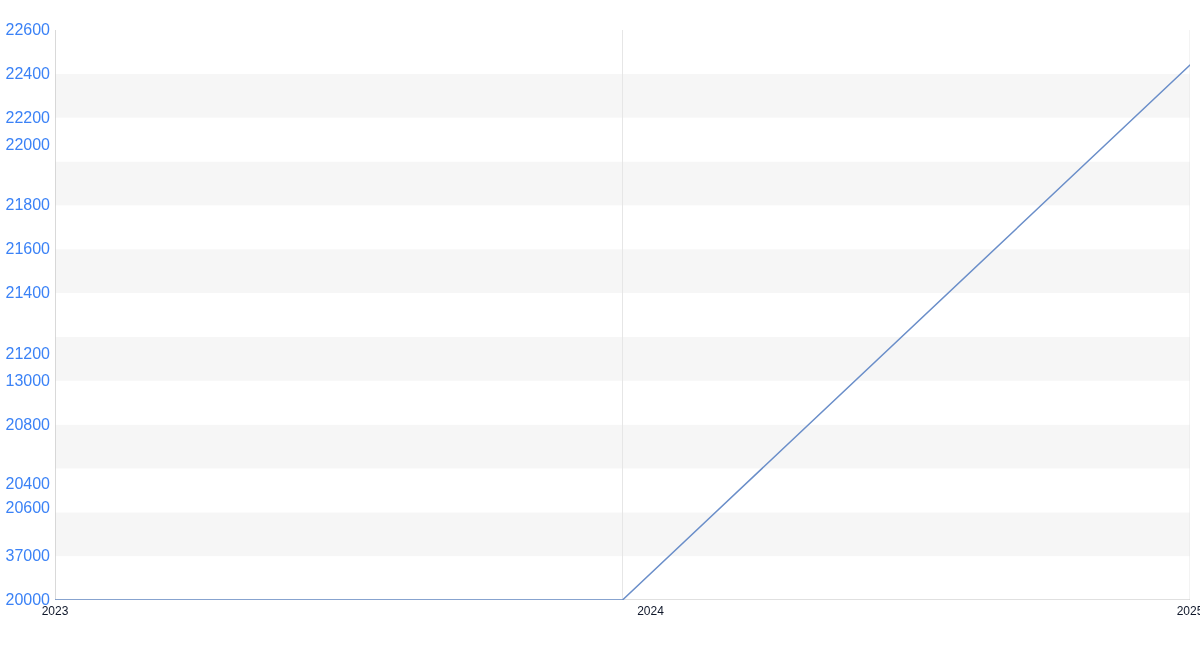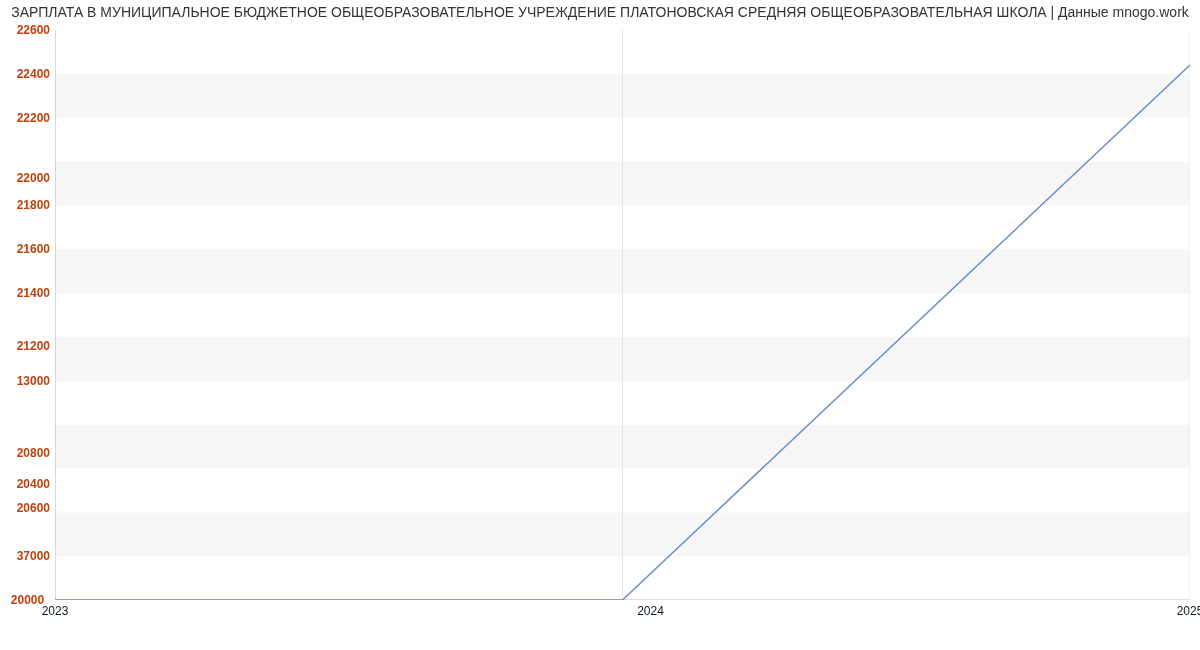--- a/index.html
+++ b/index.html
@@ -32,38 +32,36 @@
     left: 55px;
     top: 30px;
     width: 1135px;
     height: 570px;
   }
   .y-tick-label {
     position: absolute;
     right: 1150px;
     width: 45px;
     text-align: right;
-    font-size: 12px;
-    color: #c2410c;
+    font-size: 16px;
+    color: #3b82f6;
     transform: translateY(-50%);
-    font-weight: bold;
   }
   .x-tick-label {
     position: absolute;
     top: 604px;
     font-size: 12px;
     color: #0f172a;
     transform: translateX(-50%);
   }
 </style>
 </head>
 <body>
 
 <div class="chart-wrap">
-  <div class="title">ЗАРПЛАТА В МУНИЦИПАЛЬНОЕ БЮДЖЕТНОЕ ОБЩЕОБРАЗОВАТЕЛЬНОЕ УЧРЕЖДЕНИЕ ПЛАТОНОВСКАЯ СРЕДНЯЯ ОБЩЕОБРАЗОВАТЕЛЬНАЯ ШКОЛА | Данные mnogo.work</div>
 
   <div class="plot-area">
     <svg id="chart-svg" width="1135" height="570" viewBox="0 0 1135 570">
         <rect x="0" y="526.1538461538462" width="1135" height="43.84615384615381" fill="#ffffff"></rect>
         <rect x="0" y="482.3076923076923" width="1135" height="43.84615384615387" fill="#f6f6f6"></rect>
         <rect x="0" y="438.46153846153845" width="1135" height="43.84615384615387" fill="#ffffff"></rect>
         <rect x="0" y="394.61538461538464" width="1135" height="43.84615384615381" fill="#f6f6f6"></rect>
         <rect x="0" y="350.7692307692307" width="1135" height="43.846153846153925" fill="#ffffff"></rect>
         <rect x="0" y="306.9230769230769" width="1135" height="43.84615384615381" fill="#f6f6f6"></rect>
         <rect x="0" y="263.0769230769231" width="1135" height="43.84615384615381" fill="#ffffff"></rect>
@@ -93,31 +91,31 @@
         <line x1="-5" y1="43.84615384615381" x2="0" y2="43.84615384615381" stroke="#c0c0c0" stroke-width="1"></line>
         <line x1="-5" y1="0" x2="0" y2="0" stroke="#c0c0c0" stroke-width="1"></line>
         <line x1="0" y1="570" x2="0" y2="575" stroke="#c0c0c0" stroke-width="1"></line>
         <line x1="567.5" y1="570" x2="567.5" y2="575" stroke="#c0c0c0" stroke-width="1"></line>
         <line x1="1135" y1="570" x2="1135" y2="575" stroke="#c0c0c0" stroke-width="1"></line>
         <path d="M0 570 L567.5 570 L1135 35.076923076923094 " fill="none" stroke="#6a8ec9" stroke-width="1.5" stroke-linejoin="round" stroke-linecap="round"></path>
       </svg>
   </div>
 
   <div id="y-ticks">
-      <div class="y-tick-label" style="top: 600px; text-align: center;">20000</div>
+      <div class="y-tick-label" style="top: 600px;">20000</div>
       <div class="y-tick-label" style="top: 556.154px;">37000</div>
       <div class="y-tick-label" style="top: 484px;">20400</div>
       <div class="y-tick-label" style="top: 468.462px; margin-top: 40px;">20600</div>
-      <div class="y-tick-label" style="top: 424.615px; margin-top: 28px;">20800</div>
+      <div class="y-tick-label" style="top: 424.615px;">20800</div>
       <div class="y-tick-label" style="top: 380.769px;">13000</div>
-      <div class="y-tick-label" style="top: 346px; text-align: right;">21200</div>
+      <div class="y-tick-label" style="top: 354px; text-align: right;">21200</div>
       <div class="y-tick-label" style="top: 293.077px;">21400</div>
       <div class="y-tick-label" style="top: 249.231px;">21600</div>
       <div class="y-tick-label" style="top: 205.385px; text-align: right;">21800</div>
-      <div class="y-tick-label" style="top: 178px; text-align: right;">22000</div>
+      <div class="y-tick-label" style="top: 145px; text-align: right;">22000</div>
       <div class="y-tick-label" style="top: 117.692px;">22200</div>
       <div class="y-tick-label" style="top: 73.8462px;">22400</div>
       <div class="y-tick-label" style="top: 30px;">22600</div>
     </div>
   <div id="x-ticks">
       <div class="x-tick-label" style="left: 55px;">2023</div>
       <div class="x-tick-label" style="left: 622.5px; margin-left: 28px;">2024</div>
       <div class="x-tick-label" style="left: 1190px;">2025</div>
     </div>
 </div>

